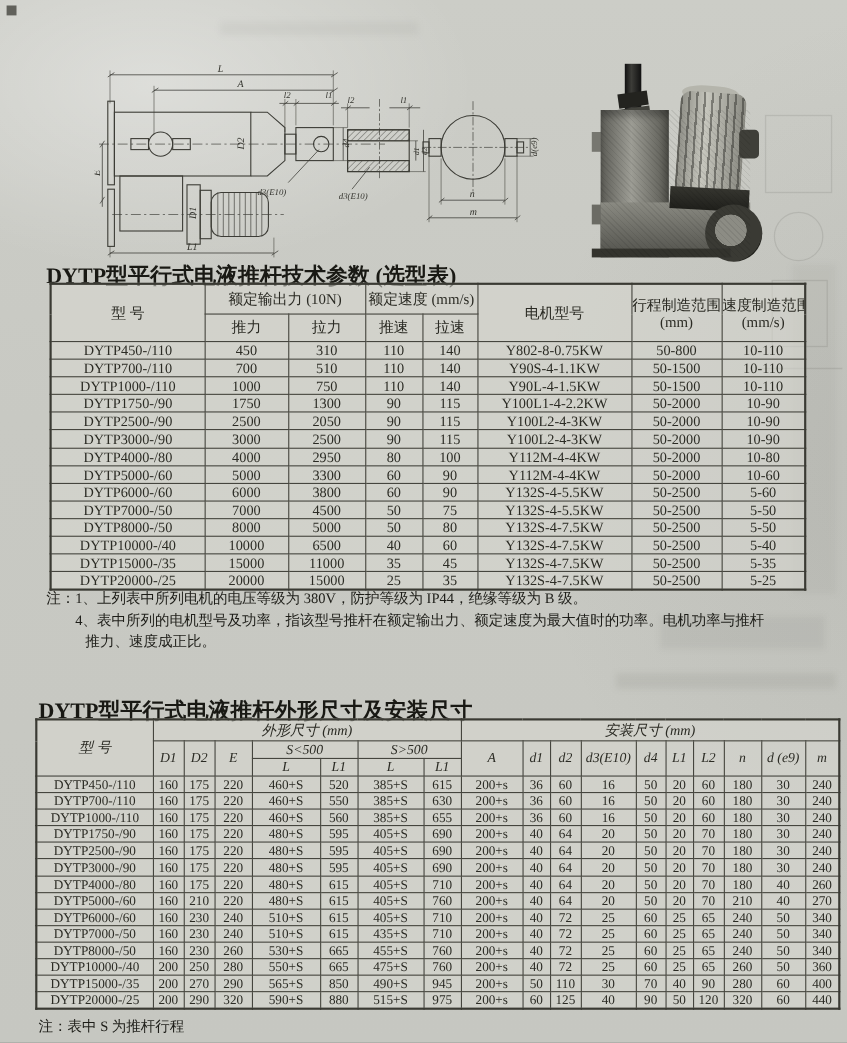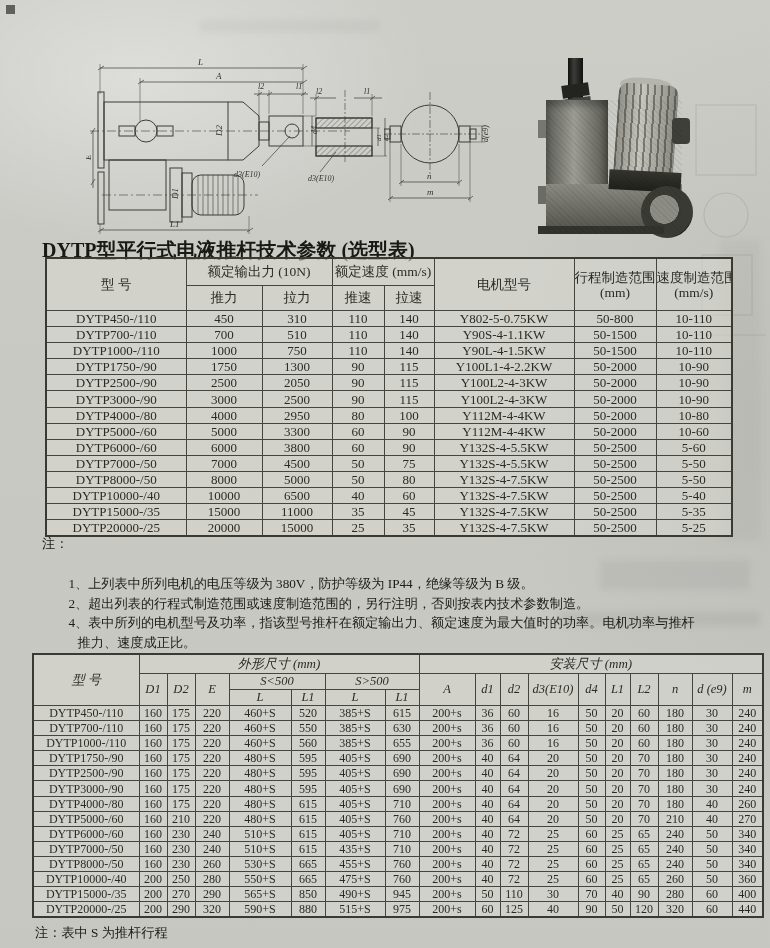--- a/index.html
+++ b/index.html
@@ -52,21 +52,21 @@
     background:radial-gradient(circle at 45% 45%, #8c8c84 0 35%, #3a3a34 36% 70%, #24241f 71%);}
   .ph-base{left:14px;top:168px;width:126px;height:8px;background:#33332d;}
   .ph-hatch{left:22px;top:42px;width:136px;height:134px;
     background:repeating-linear-gradient(45deg, rgba(0,0,0,.07) 0 1px, rgba(0,0,0,0) 1px 4px);}
   
   .caption{position:absolute;font-size:20px;font-weight:bold;color:#191914;}
   #caption1{left:42px;top:237px;}
   #caption2{left:35px;top:633px;}
   .notes{position:absolute;left:42px;top:534px;width:664px;display:flex;font-size:13.2px;line-height:19.5px;color:#1d1d18;}
   .notes-label{flex:none;}
-  .notes-items{flex:1;margin-top:40px;}
+  .notes-items{flex:1;}
   .note-item{padding-left:.7em;text-indent:-.7em;}
   .footnote{position:absolute;left:35px;top:924px;font-size:13.2px;color:#1d1d18;}
   
   table{border-collapse:collapse;table-layout:fixed;background:rgba(216,217,210,.55);}
   th,td{border:1px solid #45453e;font-weight:normal;text-align:center;padding:0;
         overflow:hidden;white-space:nowrap;color:#2b2b24;}
   #table1{position:absolute;left:45px;top:257px;width:686px;border:2px solid #3a3a33;font-size:13px;}
   #table1 th{font-size:13.5px;}
   #table1 .hr1 th{height:26px;}
   #table1 .hr2 th{height:24px;}
@@ -293,21 +293,21 @@
         <th>拉速</th>
       </tr>
     </thead>
     <tbody id="t1-body">
         <tr>
           <td>DYTP450-/110</td>
           <td>450</td>
           <td>310</td>
           <td>110</td>
           <td>140</td>
-          <td>Y802-5-0.75KW</td>
+          <td>Y802-8-0.75KW</td>
           <td>50-800</td>
           <td>10-110</td>
         </tr>
         <tr>
           <td>DYTP700-/110</td>
           <td>700</td>
           <td>510</td>
           <td>110</td>
           <td>140</td>
           <td>Y90S-4-1.1KW</td>
@@ -434,25 +434,25 @@
           <td>50-2500</td>
           <td>5-25</td>
         </tr>
       </tbody>
   </table>
 
   <div class="notes">
     <span class="notes-label">注：</span>
     <div class="notes-items" id="notes-items">
         <div class="note-item">1、上列表中所列电机的电压等级为 380V，防护等级为 IP44，绝缘等级为 B 级。</div>
-        <div class="note-item">2、超出列表的行程式制造范围或速度制造范围的，另行注明，否则按表内技术参数制造。</div>
         <div class="note-item">4、表中所列的电机型号及功率，指该型号推杆在额定输出力、额定速度为最大值时的功率。电机功率与推杆推力、速度成正比。</div>
       </div>
   </div>
 
+  <div class="caption" id="caption2">DYTP型平行式电液推杆外形尺寸及安装尺寸</div>
   <table id="table2">
     <colgroup>
       <col style="width:106px">
         <col style="width:28px">
         <col style="width:28px">
         <col style="width:34px">
       <col style="width:62px">
         <col style="width:34px">
         <col style="width:60px">
         <col style="width:34px">

